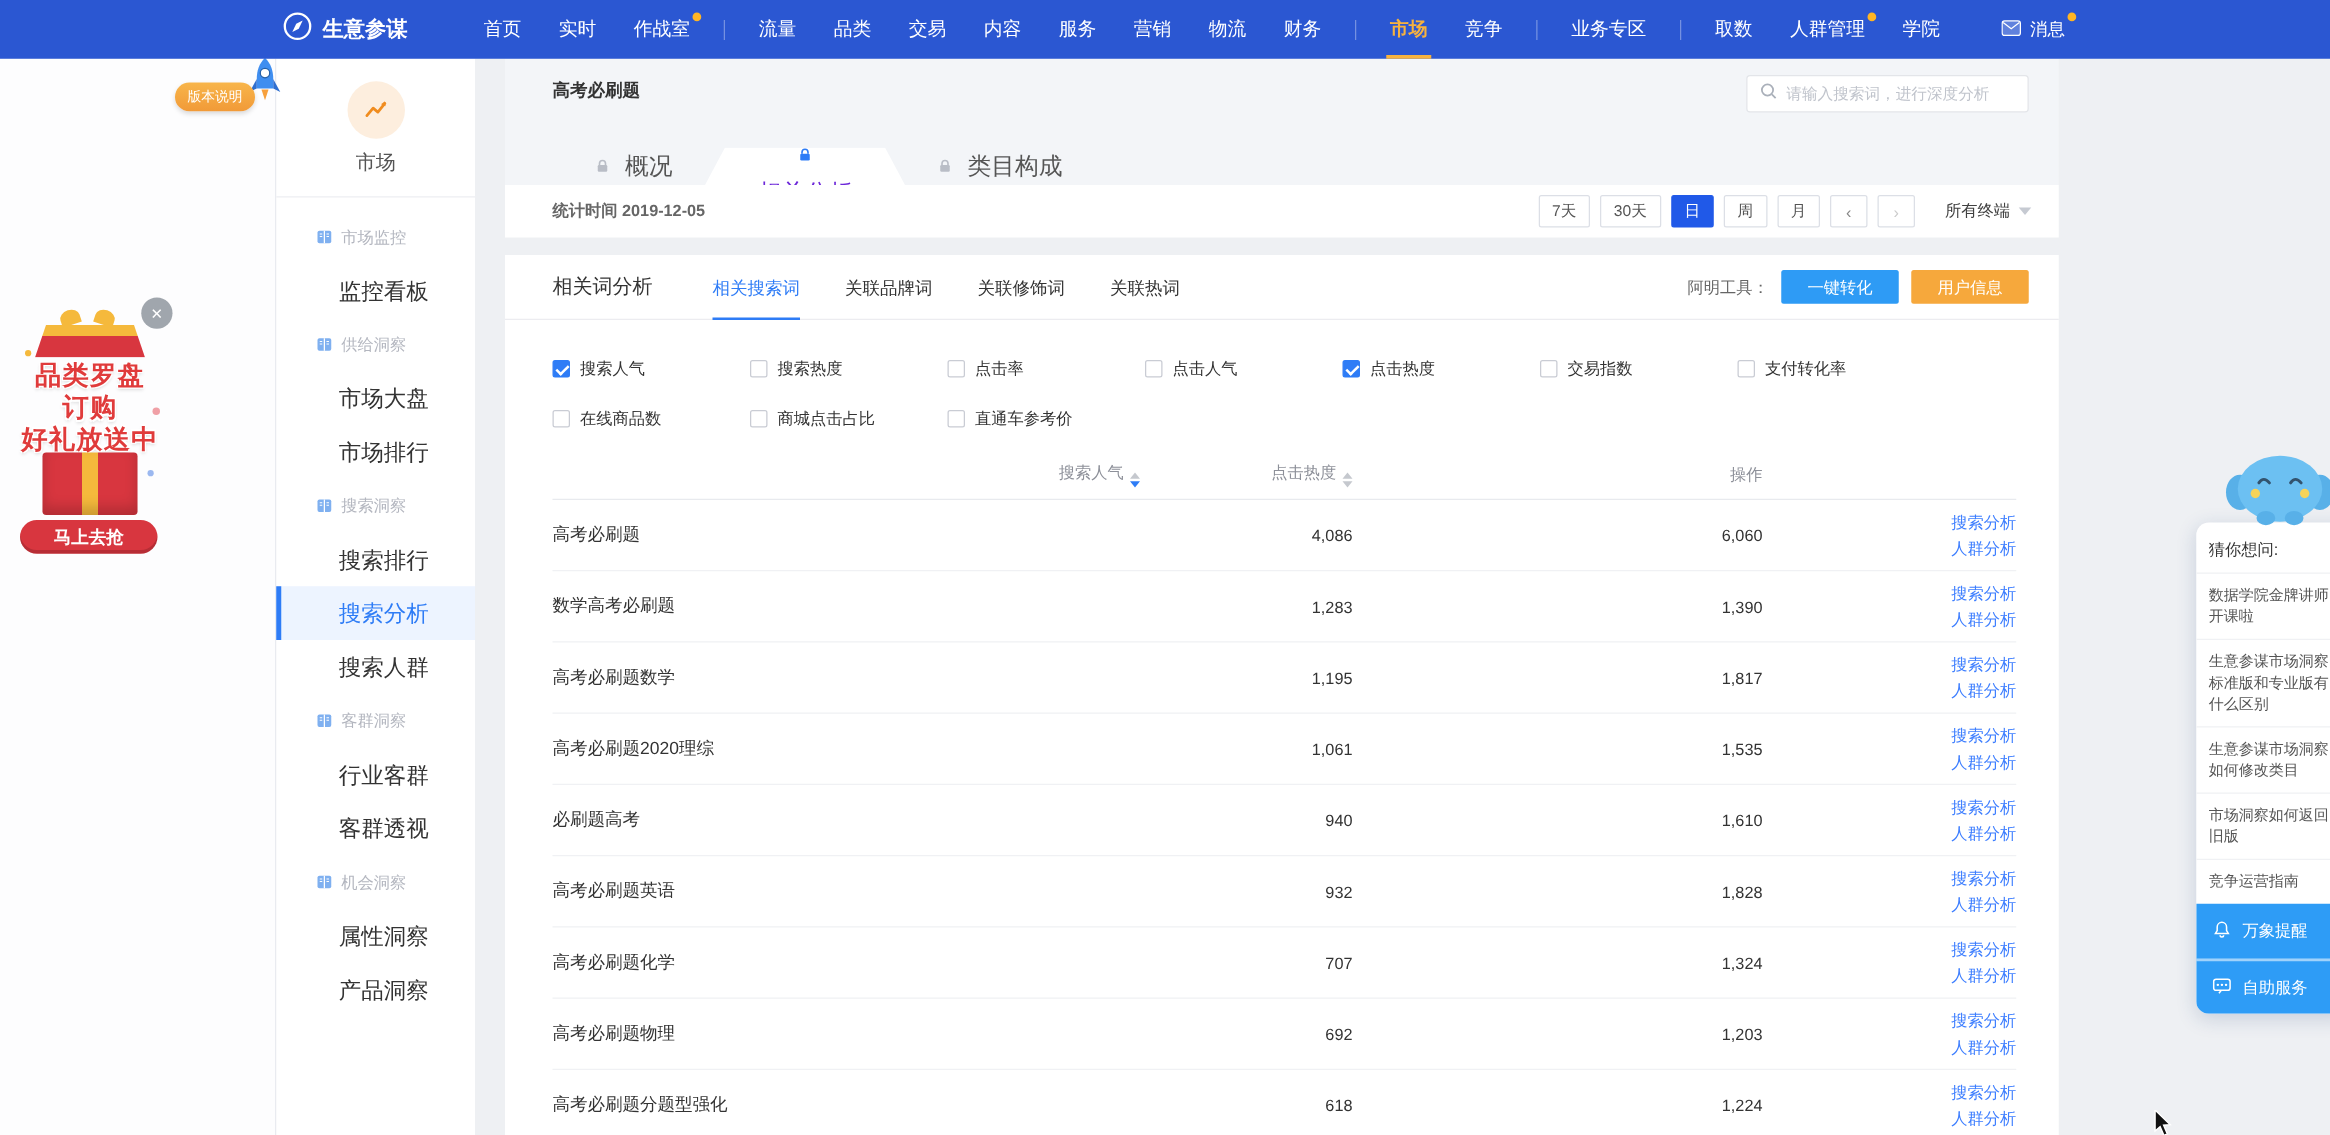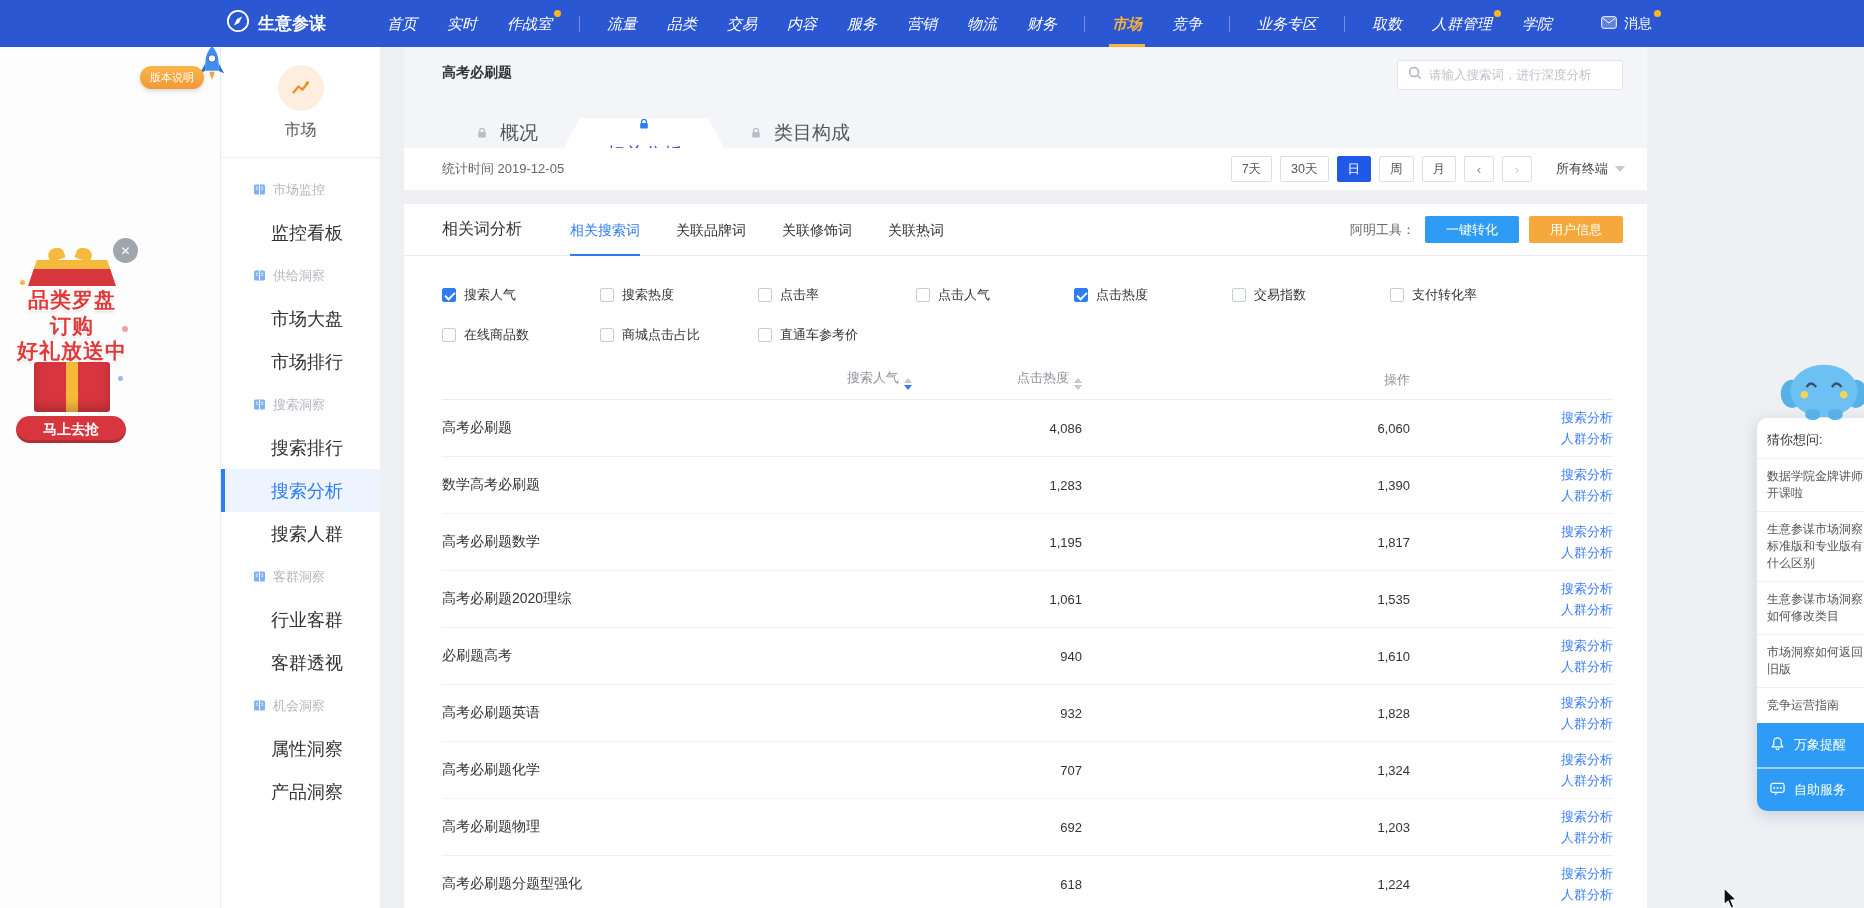--- a/index.html
+++ b/index.html
@@ -7,21 +7,21 @@
   body {
     font-family:"Liberation Sans","DejaVu Sans",sans-serif;
     background:#eef0f3; position:relative; overflow:hidden; color:#333;
   }
   a { text-decoration:none; }
 
   
   .topnav { position:absolute; left:0; top:0; right:0; height:47px; background:#2b57d2; color:#fff; z-index:30; }
   .logo { position:absolute; left:226px; top:0; height:47px; display:flex; align-items:center; gap:8px; font-size:17px; font-weight:bold; cursor:pointer; }
   .nav-items { position:absolute; left:372px; top:0; height:47px; display:flex; align-items:center; }
-  .nav-item { padding:0 15px; height:47px; line-height:47px; font-size:15px; position:relative; cursor:pointer; white-space:nowrap;font-style:italic; }
+  .nav-item { padding:0 15px; height:47px; line-height:47px; font-size:15px; position:relative; cursor:pointer; white-space:nowrap; }
   .nav-item .nav-label { position:relative; }
   .nav-item.divider { padding:0; width:1px; height:16px; line-height:16px; background:rgba(255,255,255,.35); margin:0 12px; cursor:default; }
   .nav-item.active { color:#f7b23f; font-weight:bold; }
   .nav-item.active::after { content:''; position:absolute; left:12px; right:12px; bottom:0; height:3px; background:#f7b23f; }
   .nav-item.badged .nav-label::after { content:''; position:absolute; top:-5px; right:-9px; width:7px; height:7px; border-radius:50%; background:#ffb524; }
   .messages { position:absolute; right:212px; top:0; height:47px; display:flex; align-items:center; gap:7px; font-size:14px; cursor:pointer; }
   .messages .msg-label { position:relative; }
   .messages .msg-label::after { content:''; position:absolute; top:-5px; right:-9px; width:7px; height:7px; border-radius:50%; background:#ffb524; }
 
   
@@ -46,21 +46,21 @@
   .search-box input { border:none; outline:none; flex:1; font-size:12.5px; color:#666; background:transparent; font-family:inherit; }
   .search-box input::placeholder { color:#c0c4cc; }
   .tabs-row { position:absolute; left:46px; bottom:0; display:flex; align-items:flex-end; }
   .page-tab { height:30px; display:flex; align-items:center; gap:12px; font-size:19px; color:#555; padding:0 26px; cursor:pointer; }
   .page-tab .lock-icon { color:#b9bdc6; display:inline-flex; }
   .page-tab.active { background:#fff; color:#6d28d9; padding:0 42px; clip-path:polygon(16px 0, calc(100% - 16px) 0, 100% 100%, 0 100%);flex-direction:column; }
   .page-tab.active .lock-icon { color:#2e7cf6; }
 
   
   .time-bar { position:absolute; left:404px; top:148px; width:1243px; height:42px; background:#fff; display:flex; align-items:center; padding:0 22px 0 38px; }
-  .time-label { font-size:13px; color:#666; }
+  .time-label { font-size:13px; color:#666;font-weight:bold; }
   .time-controls { margin-left:auto; display:flex; align-items:center; gap:8px; }
   .range-btn { min-width:34px; padding:0 10px; height:26px; border:1px solid #dcdfe6; background:#fff; color:#555; font-size:12.5px; border-radius:2px; cursor:pointer; font-family:inherit; }
   .range-btn.active { background:#2059e8; border-color:#2059e8; color:#fff; }
   .arrow-btn { width:30px; height:26px; border:1px solid #dcdfe6; background:#fff; border-radius:2px; color:#888; font-size:13px; cursor:pointer; font-family:inherit; }
   .arrow-btn.disabled { color:#ccc; cursor:default; }
   .terminal { margin-left:16px; font-size:13px; color:#404040; display:flex; align-items:center; cursor:pointer; }
   .caret-down { width:0; height:0; border-left:5px solid transparent; border-right:5px solid transparent; border-top:6px solid #c6cad2; margin-left:7px; }
 
   
   .main-card { position:absolute; left:404px; top:204px; width:1243px; height:704px; background:#fff; }

